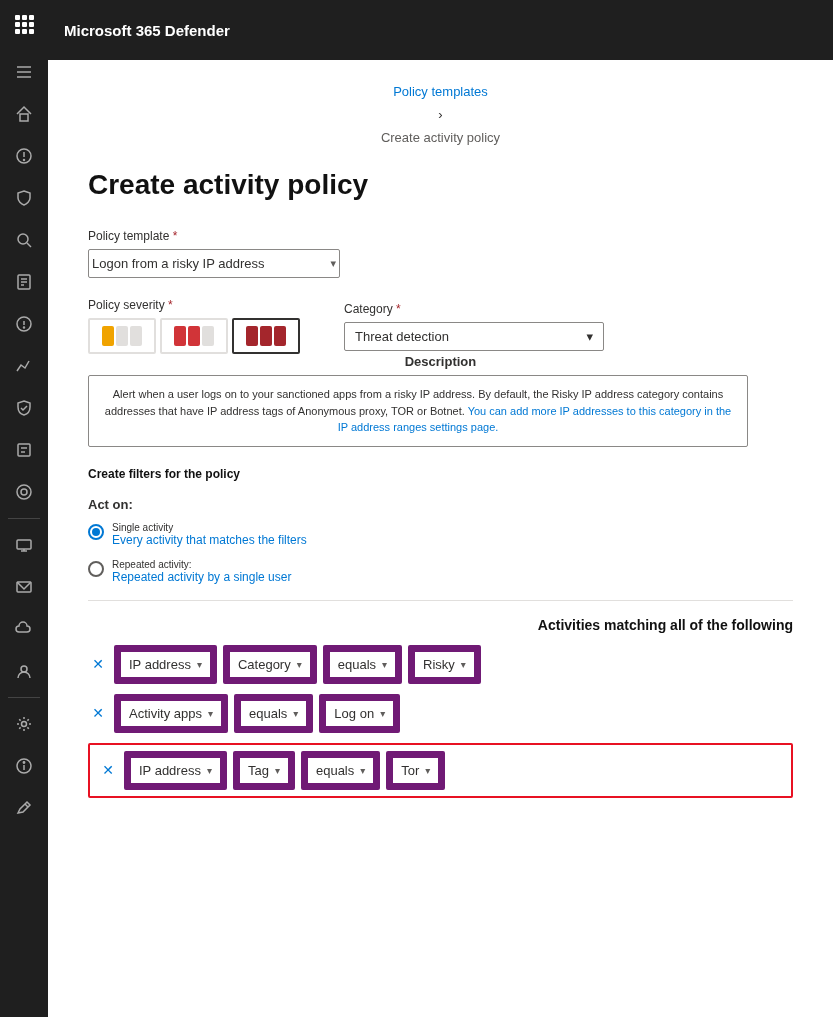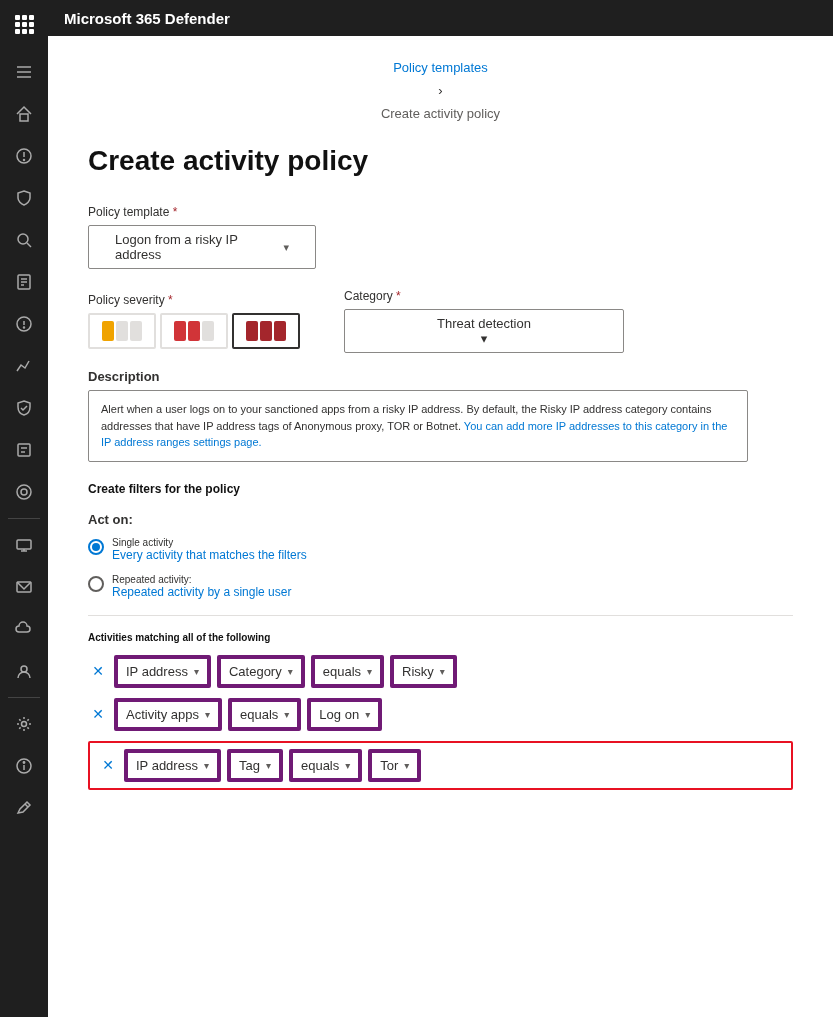--- a/index.html
+++ b/index.html
@@ -51,21 +51,21 @@
       justify-content: center;
       color: #aaa;
       cursor: pointer;
       font-size: 16px;
     }
     .nav-icon svg { width: 18px; height: 18px; fill: none; stroke: #aaa; stroke-width: 1.5; }
 
     
     .top-header {
       width: 100%;
-      height: 36px;
+      height: 60px;
       background: #1f1f1f;
       display: flex;
       align-items: center;
       padding: 0 16px;
       color: white;
       font-size: 15px;
       font-weight: 600;
       flex-shrink: 0;
     }
     .top-header .app-name { color: white; font-size: 15px; }
@@ -112,29 +112,29 @@
       color: #323130;
       margin-bottom: 6px;
       display: block;
     }
     .form-label .required { color: #a4262c; }
 
     
     .form-select {
       border: 1px solid #8a8886;
       border-radius: 2px;
-      padding: 6px 26px;
+      padding: 6px 3px;
       font-size: 13px;
       color: #323130;
       display: flex;
       align-items: center;
       justify-content: space-between;
       cursor: pointer;
       background: white;
-      width: 228px;
+      width: 252px;
     }
     .form-select .chevron { color: #605e5c; font-size: 11px; }
 
     
     .form-input {
       border: 1px solid #8a8886;
       border-radius: 2px;
       padding: 6px 10px;
       font-size: 13px;
       color: #323130;
@@ -181,22 +181,21 @@
       border: 1px solid #8a8886;
       border-radius: 2px;
       padding: 6px 10px;
       font-size: 13px;
       color: #323130;
       display: flex;
       align-items: center;
       justify-content: space-between;
       cursor: pointer;
       background: white;
-      width: 280px;
-      flex-direction: column;
+      width: 260px;
     }
 
     
     .description-label {
       font-size: 13px;
       font-weight: 600;
       margin-bottom: 6px;
       color: #323130;
     }
     .description-box {
@@ -251,24 +250,25 @@
 
     
     .divider-line {
       border: none;
       border-top: 1px solid #e1dfdd;
       margin: 16px 0;
     }
 
     
     .filter-section-title {
-      font-size: 10px;
+      font-size: 14px;
       font-weight: 600;
       margin-bottom: 12px;
       color: #111;
+      text-align: right;
     }
 
     
     .filter-row {
       display: flex;
       align-items: center;
       gap: 6px;
       margin-bottom: 10px;
     }
     .filter-x {
@@ -276,21 +276,21 @@
       height: 20px;
       display: flex;
       align-items: center;
       justify-content: center;
       color: #0078d4;
       font-size: 14px;
       cursor: pointer;
       flex-shrink: 0;
     }
     .filter-dropdown {
-      border: 4px solid #701a75;
+      border: 7px solid #701a75;
       border-radius: 2px;
       padding: 5px 8px;
       font-size: 13px;
       color: #323130;
       display: flex;
       align-items: center;
       justify-content: space-between;
       cursor: pointer;
       background: white;
       gap: 6px;
@@ -521,21 +521,21 @@
           <span>Category</span>
           <span class="required"> *</span>
         </label>
         <div class="category-select">
           <span>Threat detection</span>
           <span class="chevron">▾</span>
         </div>
       </div>
     </div>
 
-    <div class="form-group" style="margin-top:16px;">
+    <div class="form-group" style="text-align:center;">
       <div class="description-label">Description</div>
       <div class="description-box">
         Alert when a user logs on to your sanctioned apps from a risky IP address. By default, the Risky IP address category contains addresses that have IP address tags of Anonymous proxy, TOR or Botnet. <span class="highlight">You can add more IP addresses to this category in the IP address ranges settings page.</span>
       </div>
     </div>
 
     <div>
       <h2 class="section-title">Create filters for the policy</h2>
 
       <div style="font-size:13px;font-weight:600;margin-bottom:10px;">Act on:</div>

